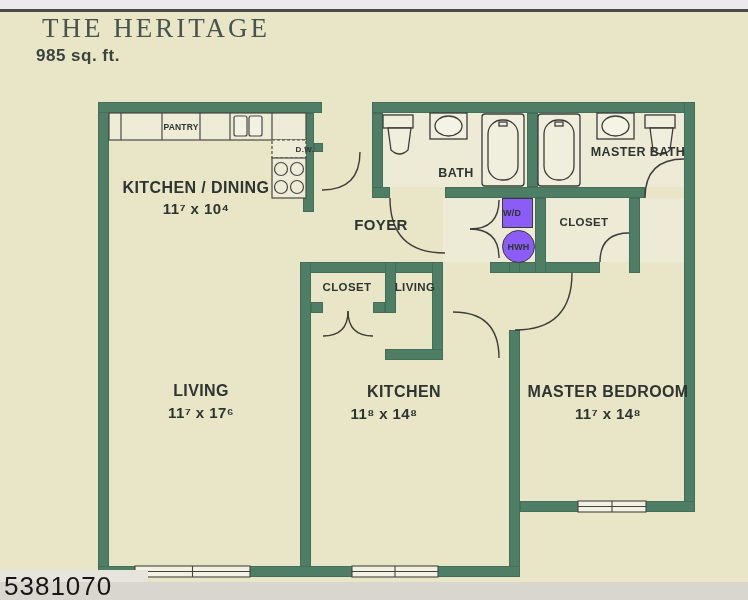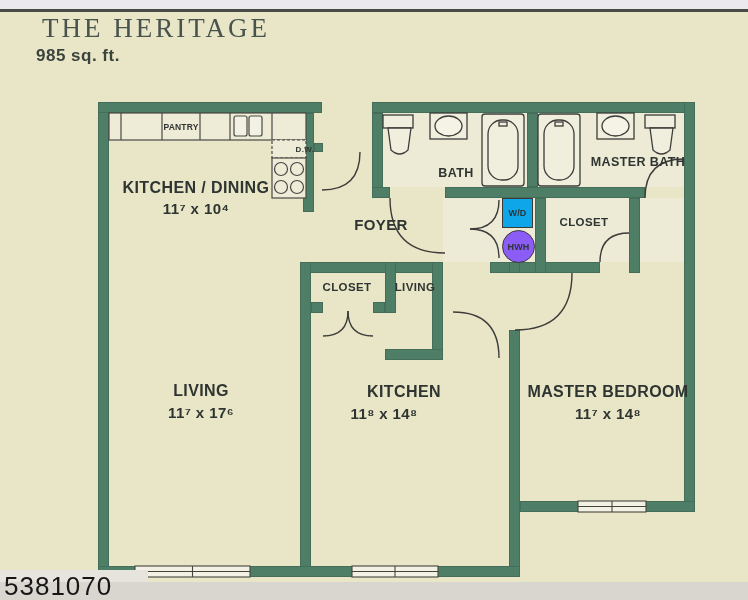--- a/index.html
+++ b/index.html
@@ -20,22 +20,22 @@
   .wall{position:absolute;background:#4f7e67;box-shadow:inset 0 0 0 1px rgba(20,40,30,.18);}
   
   .tint{position:absolute;background:#edebd6;}
   
   .lbl{position:absolute;transform:translate(-50%,-50%);font-weight:700;color:#2e3431;
        letter-spacing:.4px;white-space:nowrap;}
   .sz16{font-size:16px;} .sz15{font-size:15px;} .sz15b{font-size:15px;}
   .sz12{font-size:12.5px;} .sz11{font-size:11.5px;} .sz9{font-size:9px;letter-spacing:.2px;}
   .sz8{font-size:8.5px;letter-spacing:.2px;} .sz7{font-size:8px;}
   
-  .wd-box{left:502px;top:198px;width:29px;height:28px;background:#0ea5e9;
-          border:1.5px solid #3a3a37;display:flex;align-items:center;justify-content:center;}
+  .wd-box{left:502px;top:198px;width:29px;height:28px;background:#8b5cf6;
+          border:1.5px solid #3a3a37;display:flex;align-items:center;}
   .hwh-circle{left:502px;top:230px;width:31px;height:31px;background:#8b5cf6;border-radius:50%;
           border:1.5px solid #3a3a37;display:flex;align-items:center;justify-content:center;}
   svg{position:absolute;left:0;top:0;}
 </style>
 </head>
 <body>
 
 <div class="abs top-strip"></div>
 <div class="abs top-line"></div>
 <div class="abs title">THE HERITAGE</div>
@@ -142,21 +142,21 @@
 <div class="lbl sz16" style="left:201px;top:391px;">LIVING</div>
 <div class="lbl sz15" style="left:201px;top:412px;">11⁷ x 17⁶</div>
 
 <div class="lbl sz16" style="left:404px;top:392px;">KITCHEN</div>
 <div class="lbl sz15" style="left:384px;top:413px;">11⁸ x 14⁸</div>
 
 <div class="lbl sz16" style="left:608px;top:392px;">MASTER BEDROOM</div>
 <div class="lbl sz15" style="left:608px;top:413px;">11⁷ x 14⁸</div>
 
 <div class="lbl sz12" style="left:440px;top:173px;margin-left:16px;">BATH</div>
-<div class="lbl sz12" style="left:638px;top:162px;">MASTER BATH</div>
+<div class="lbl sz12" style="left:638px;top:152px;">MASTER BATH</div>
 <div class="lbl sz15b" style="left:381px;top:224px;text-align:right;">FOYER</div>
 <div class="lbl sz11" style="left:584px;top:222px;">CLOSET</div>
 <div class="lbl sz11" style="left:347px;top:287px;">CLOSET</div>
 <div class="lbl sz11" style="left:415px;top:287px;">LIVING</div>
 <div class="lbl sz8" style="left:181px;top:127px;">PANTRY</div>
 <div class="lbl sz7" style="left:289px;top:149px;margin-left:16px;">D.W.</div>
 
 <div class="abs wd-box">
   <span class="sz9" style="font-weight:700;color:#2e3431;">W/D</span>
 </div>

